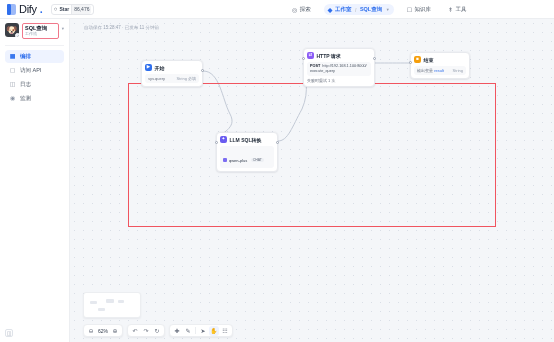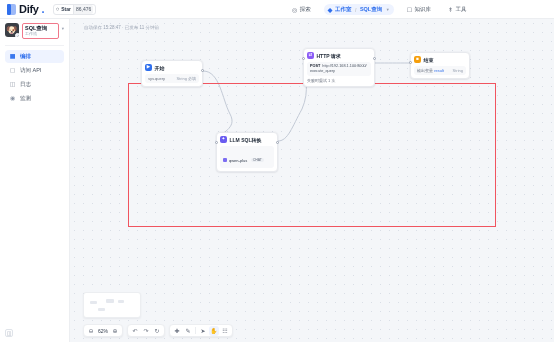--- a/index.html
+++ b/index.html
@@ -19,21 +19,21 @@
     display: flex; align-items: center;
   }
   .brand { display: flex; align-items: center; gap: 3px; padding-left: 7px; }
   .brand-mark {
     width: 9px; height: 11px; position: relative;
   }
   .brand-mark i { position: absolute; display: block; border-radius: 1px; }
   .brand-mark .b1 { left: 0; top: 0; width: 3.5px; height: 11px; background: #2f6fed; }
   .brand-mark .b2 { left: 4px; top: 0; width: 5px; height: 11px; background: #9db9f7; border-radius: 0 2px 2px 0;}
   .brand-text {
-    font-size: 11px; font-weight: bold; color: #111827; letter-spacing: -0.3px;
+    font-size: 11px; font-weight: normal; color: #111827; letter-spacing: -0.3px;
   }
   .brand-dot { color: #2f6fed; font-weight: bold; font-size: 11px; }
 
   .star-chip {
     display: flex; align-items: center; gap: 2px;
     margin-left: 8px; height: 11px;
     border: 1px solid #e5e7eb; border-radius: 3px;
     background: #fff; padding: 0 2px;
   }
   .star-chip .gh { font-size: 6px; color: #374151; }

